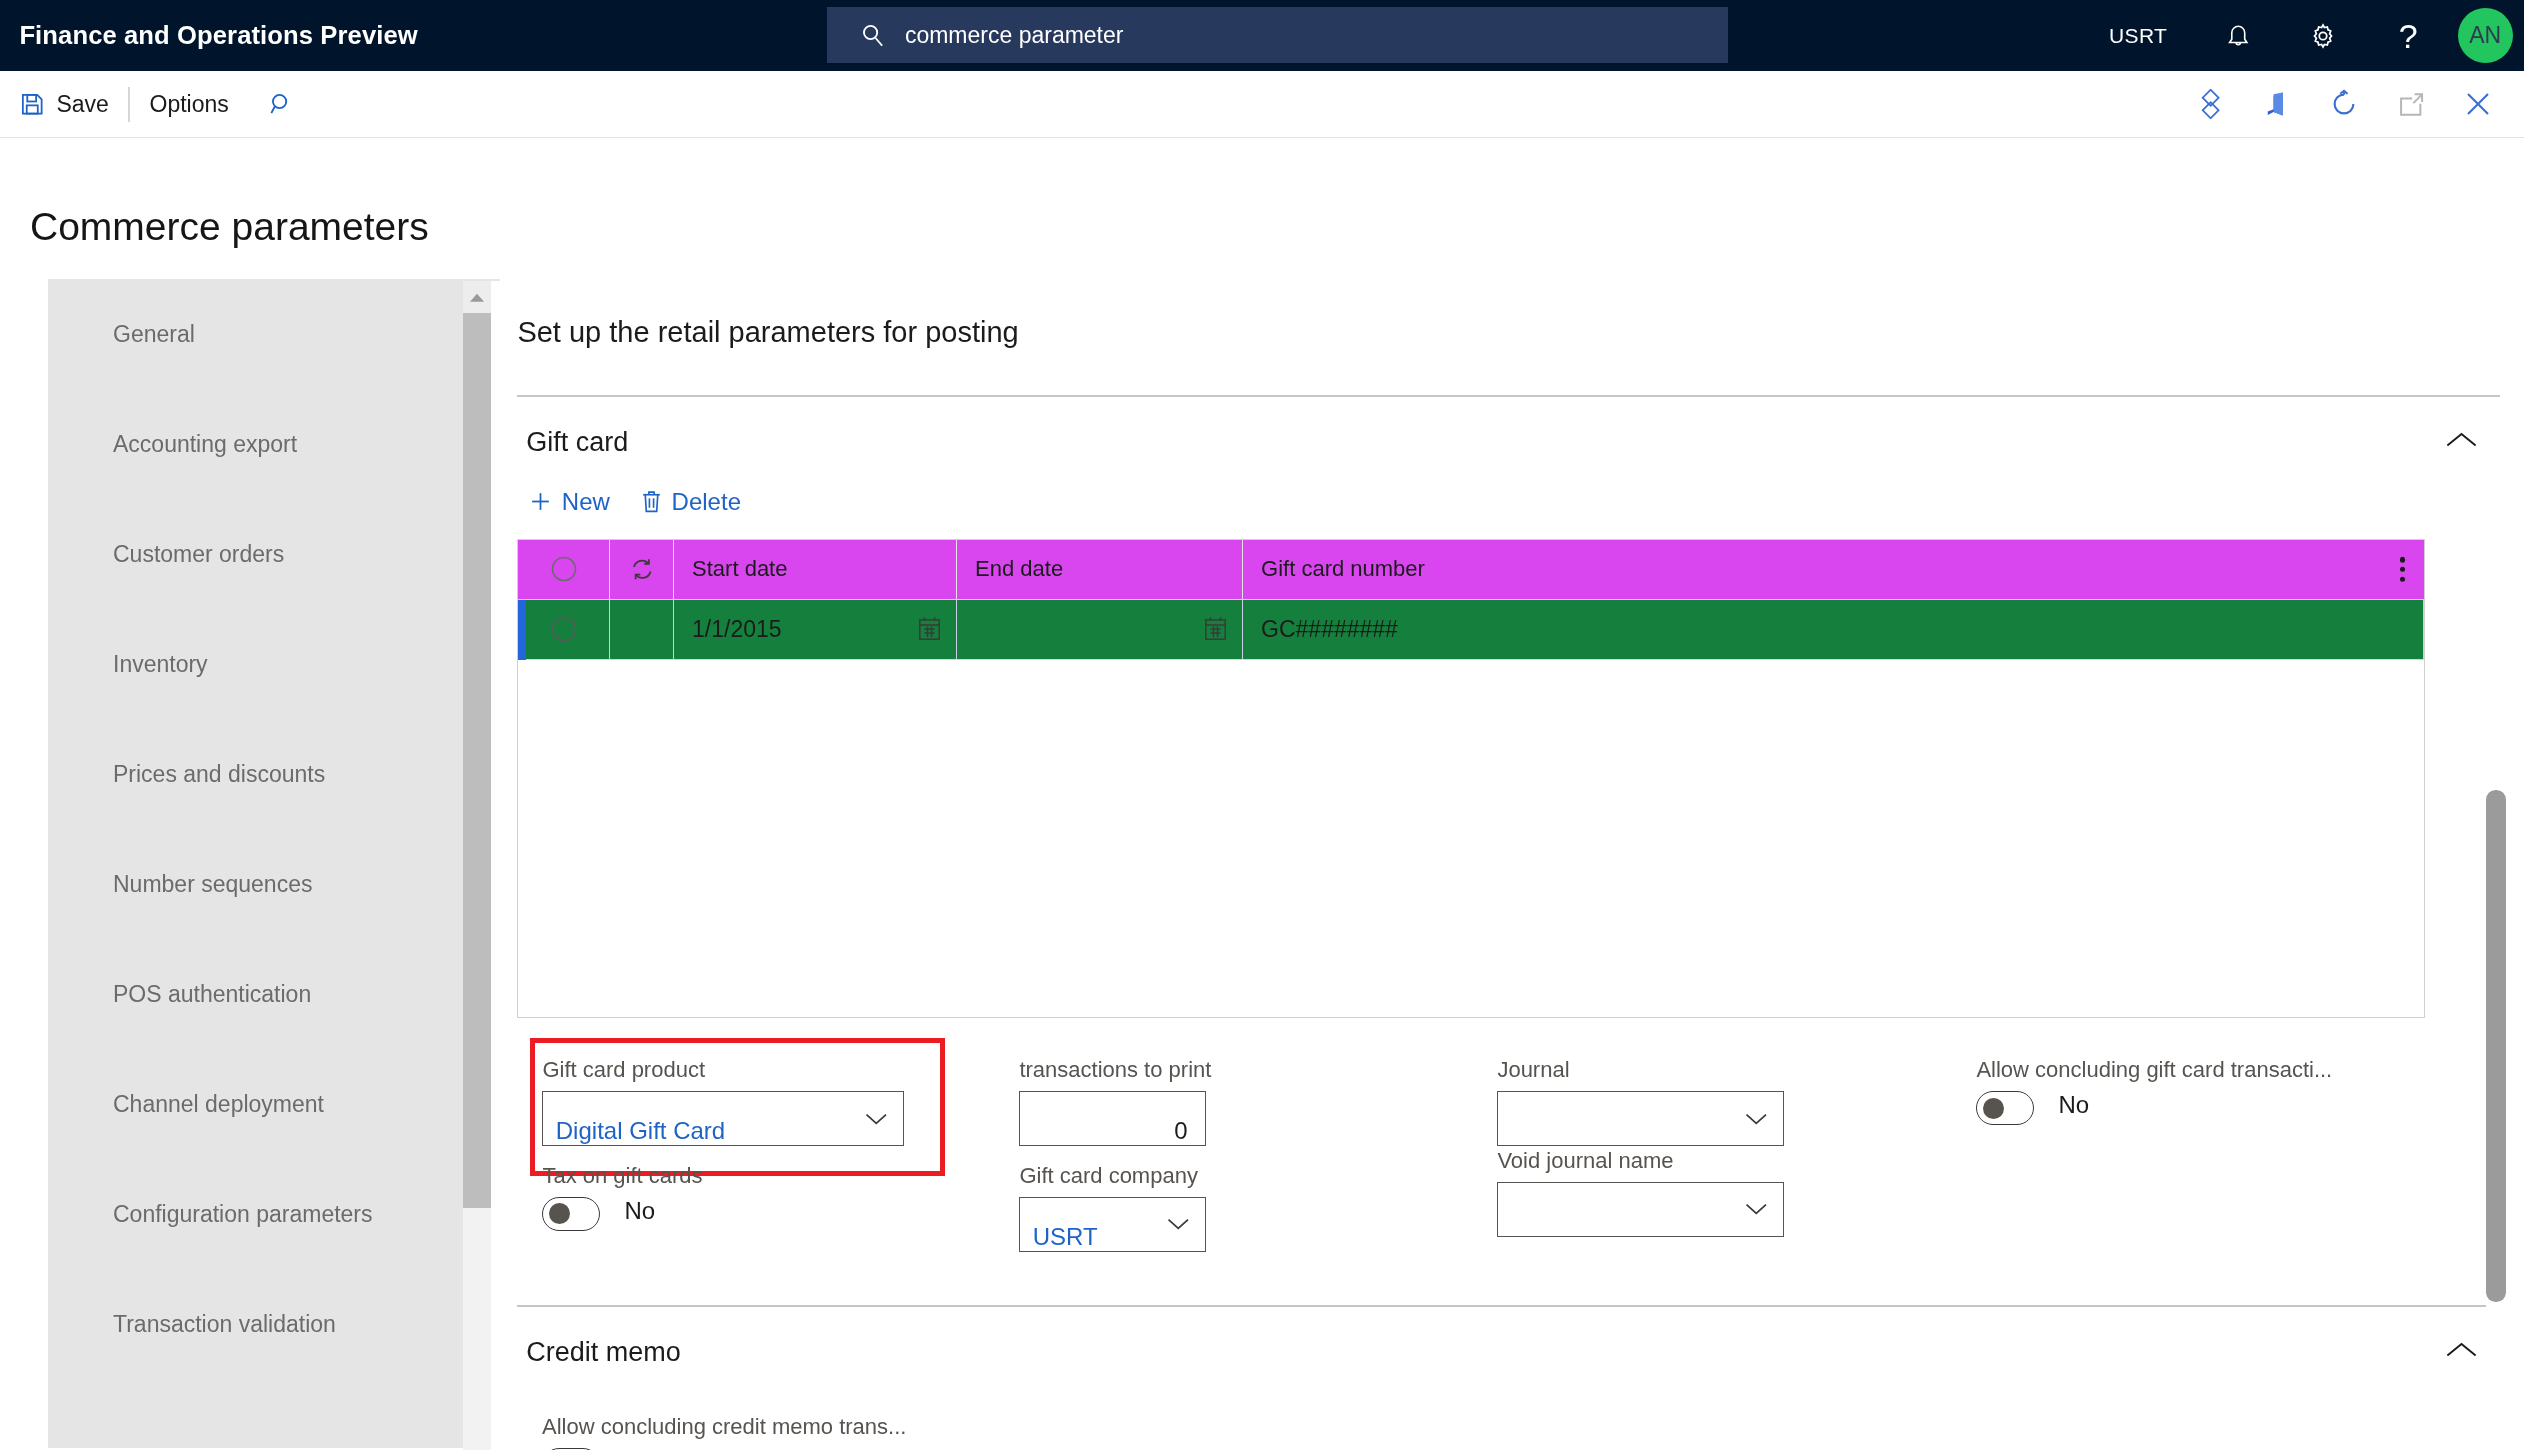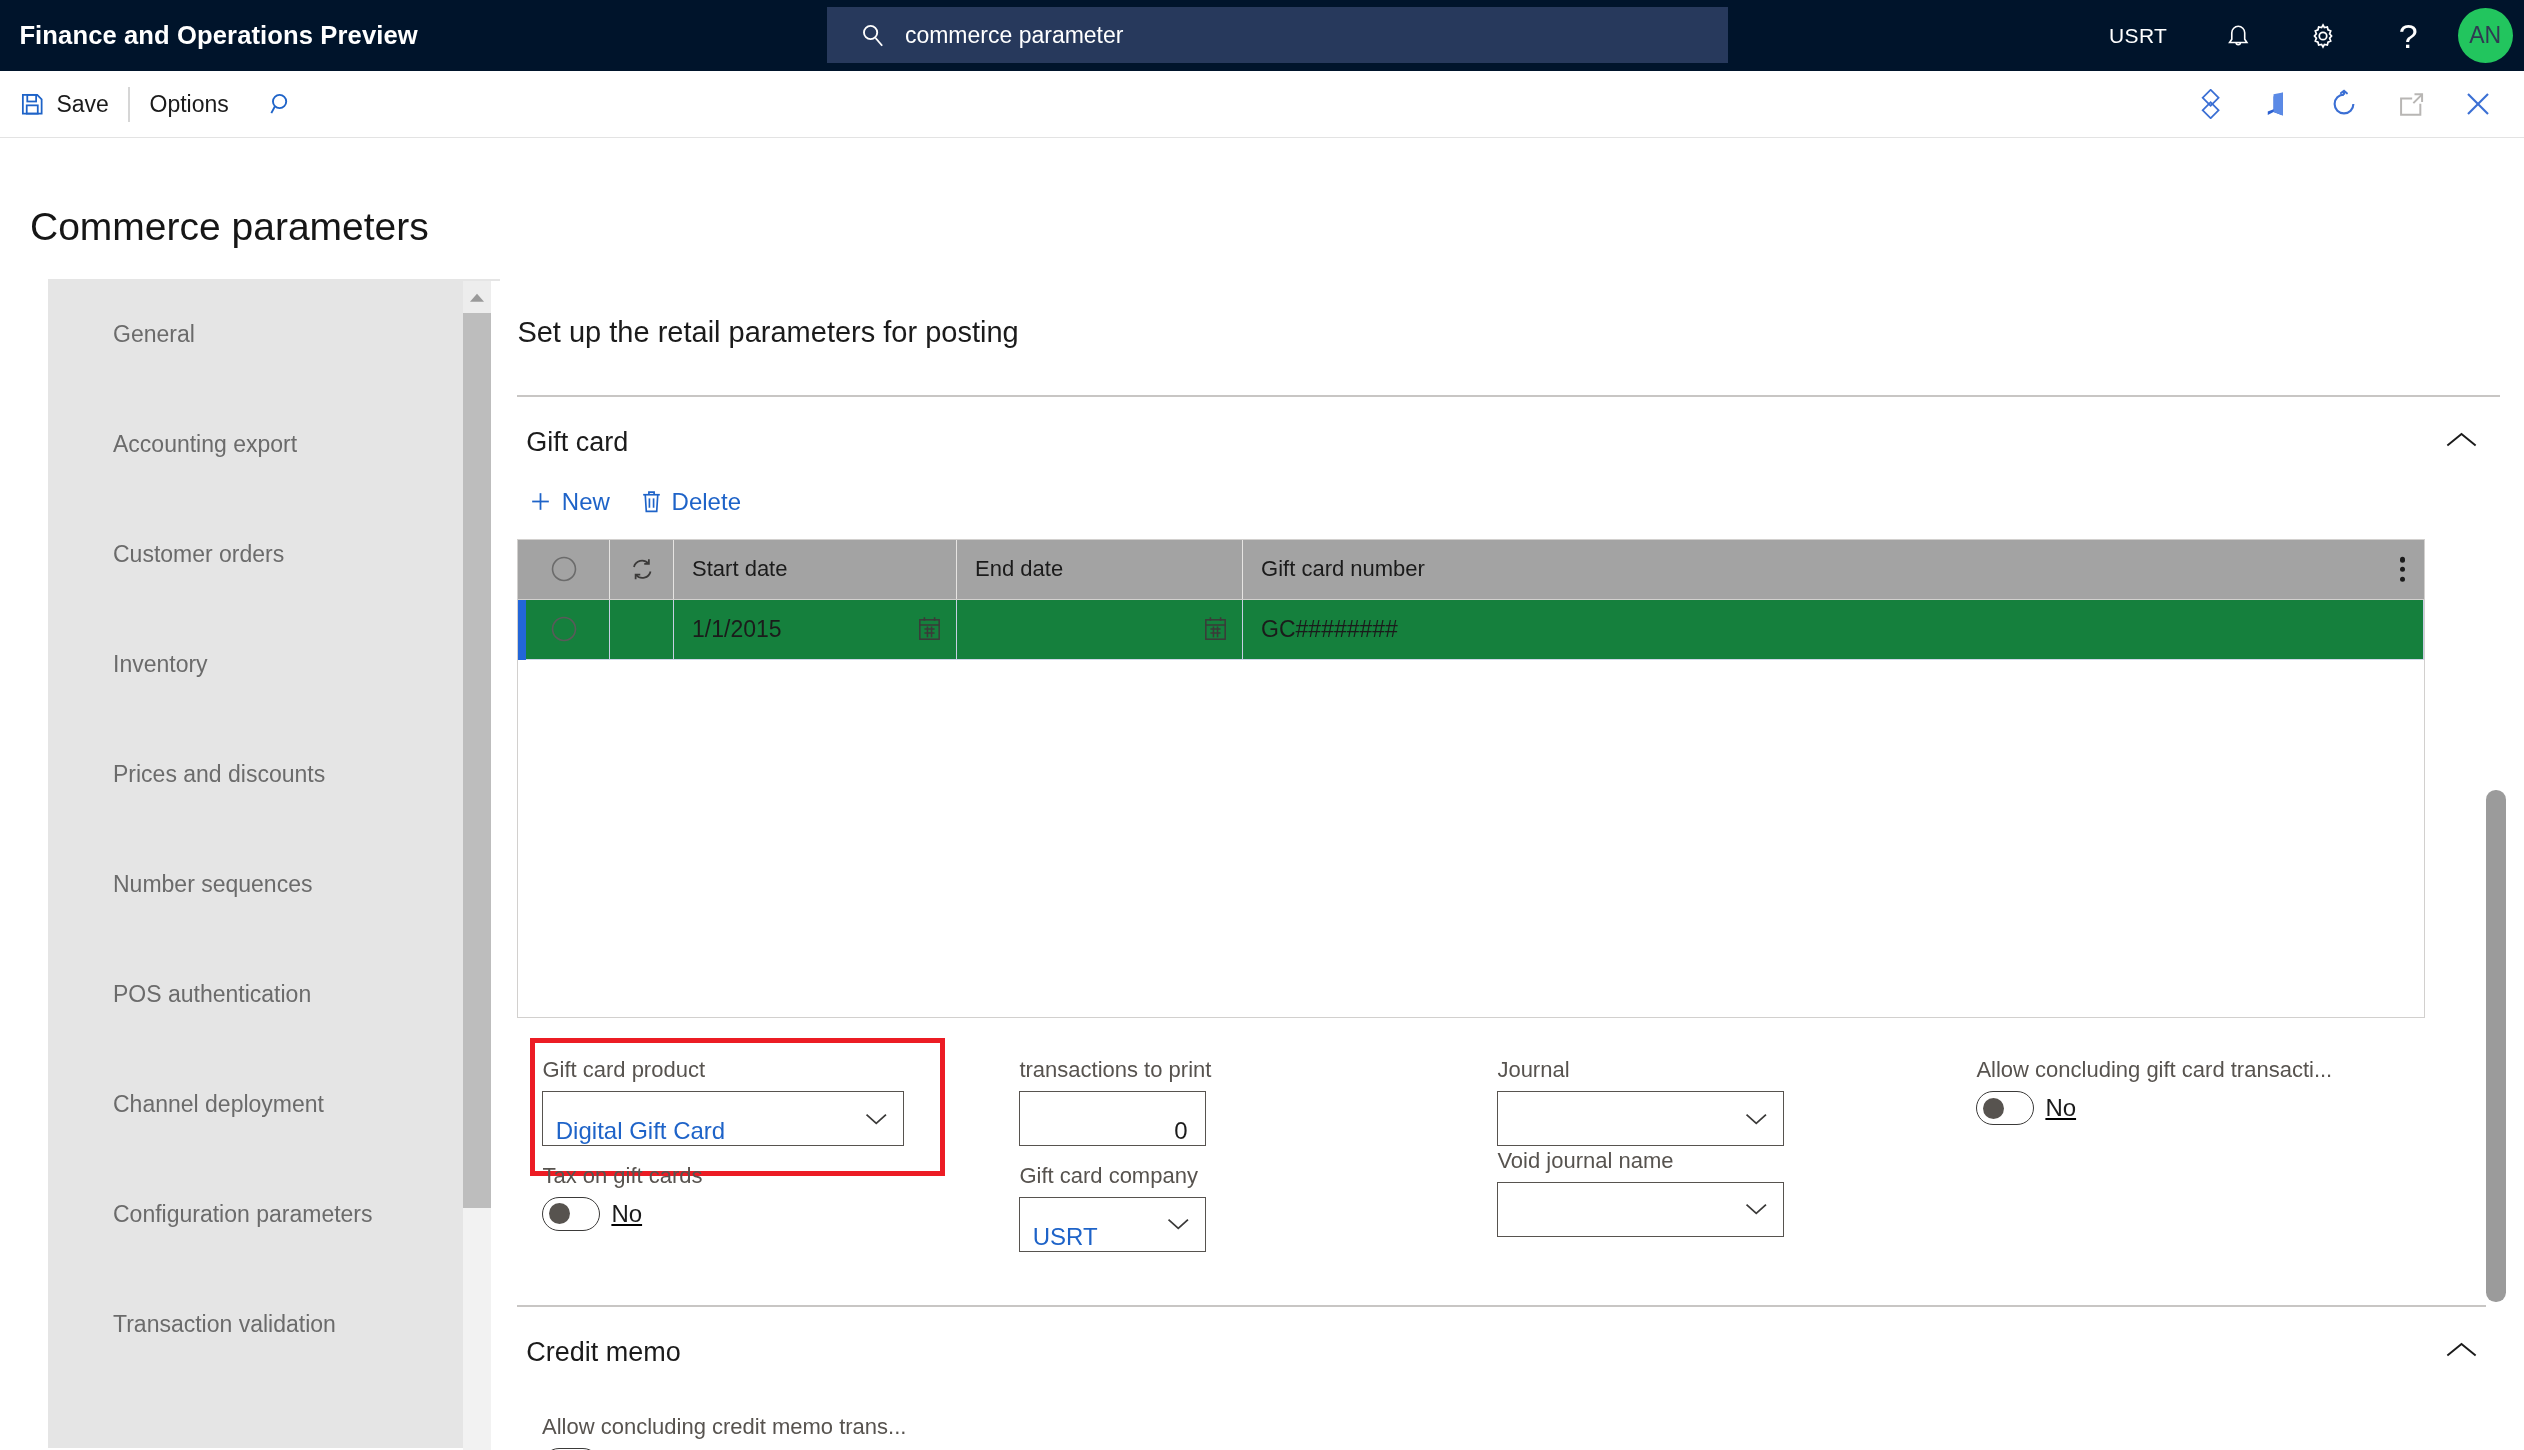--- a/index.html
+++ b/index.html
@@ -146,21 +146,21 @@
 
   
   .grid {
     margin: 23px 12.4px 0 12.4px;
     border: 1.8px solid #d2d0ce;
     width: 1908px;
   }
   .grid-head, .grid-row {
     display: flex; align-items: stretch;
   }
-  .grid-head { height: 60px; background: #a3a3a3; border-bottom: 1.8px solid #d2d0ce; text-align: right; }
+  .grid-head { height: 60px; background: #d946ef; border-bottom: 1.8px solid #d2d0ce; text-align: right; }
   .gc { display: flex; align-items: center; border-right: 1.8px solid #e6e4e2; position: relative; }
   .gc-check { width: 92px; justify-content: center; }
   .gc-upd { width: 64px; justify-content: center; }
   .gc-start { width: 283px; padding-left: 17.7px; }
   .gc-end { width: 286px; padding-left: 17.7px; }
   .gc-num { flex: 1; padding-left: 17.7px; border-right: none; }
   .gh-label { font-size: 22px; color: #1b1b1b; }
 
   .grid-row { height: 60px; background: #15803d; border-bottom: 1.8px solid #cfd6e8; position: relative; justify-content: flex-end; }
   .grid-row .gc { border-right: 1.8px solid #c7cfe4; }
@@ -187,21 +187,21 @@
   }
   .fld-box {
     height: 55px; border: 1.8px solid #57534f; background: #ffffff;
     display: flex; align-items: flex-end; position: relative;
     cursor: text;
   }
   .fld-value { font-size: 24px; color: #1e63c8; padding-left: 12.4px; }
   .fld-value.num { color: #1b1b1b; width: 100%; text-align: right; padding-right: 17.7px; }
   .caret-down { position: absolute; right: 14px; top: 50%; transform: translateY(-50%); }
 
-  .toggle-wrap { display: flex; align-items: center; gap: 11px; text-decoration: underline; }
+  .toggle-wrap { display: flex; gap: 24px; }
   .toggle {
     width: 58px; height: 34px; border: 1.8px solid #3b3a39;
     border-radius: 17px; background: #ffffff;
     display: flex; align-items: center; cursor: pointer;
   }
   .toggle .knob {
     width: 21px; height: 21px; border-radius: 50%;
     background: #57534f; margin-left: 5.3px;
   }
   .toggle-text { font-size: 24px; color: #1b1b1b; }

